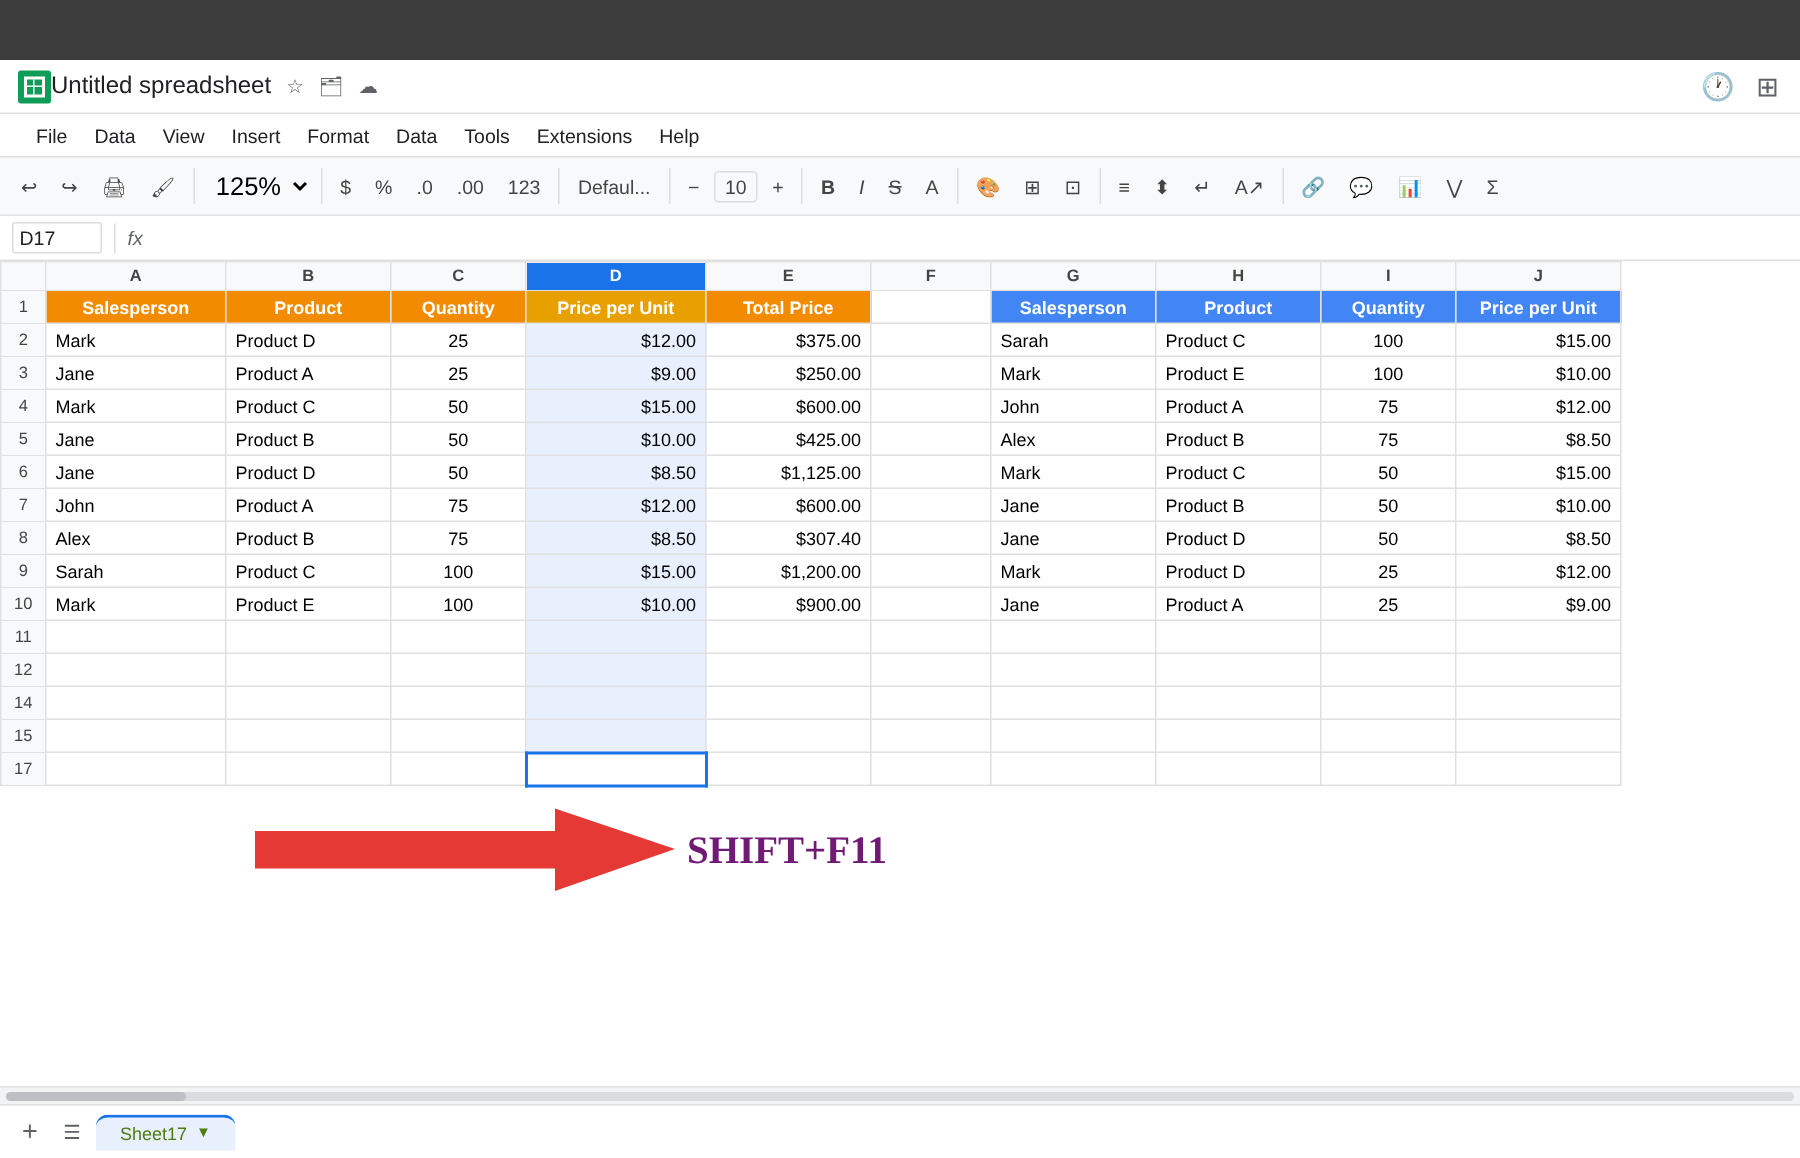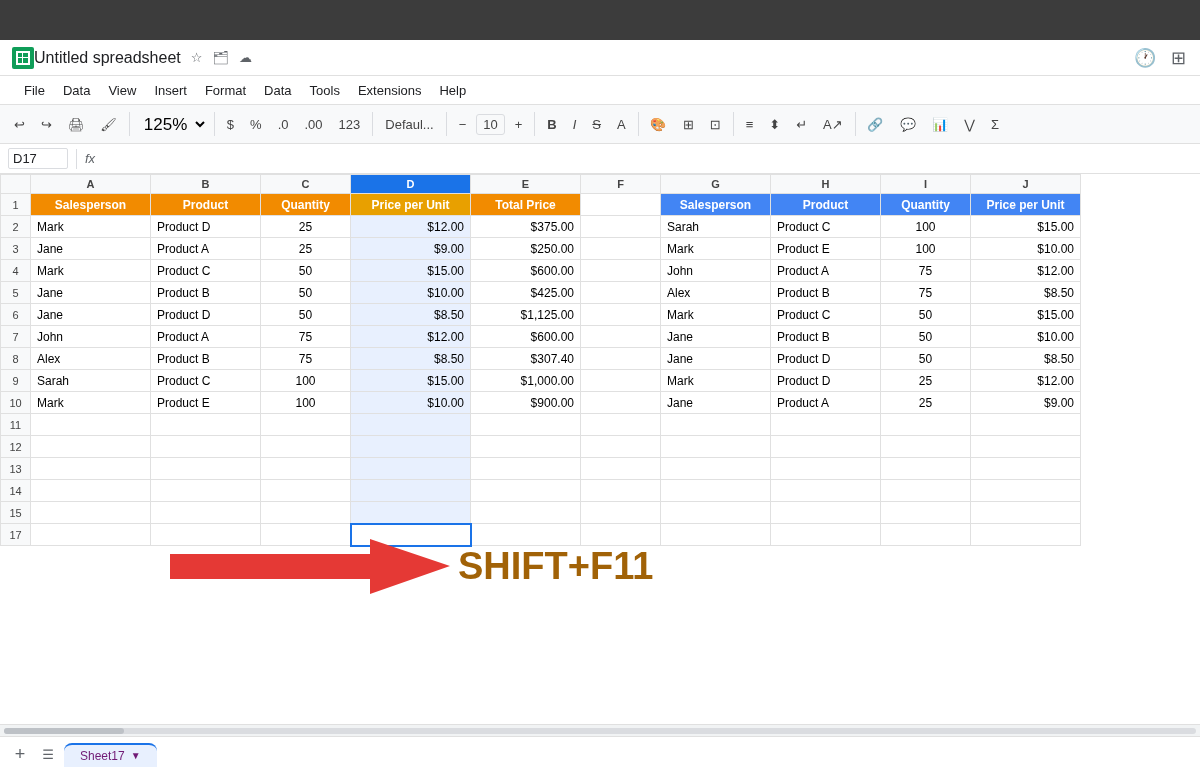--- a/index.html
+++ b/index.html
@@ -191,21 +191,21 @@
     }
     .tab-item { 
       padding: 4px 16px; 
       border-radius: 8px 8px 0 0;
       font-size: 12px;
       cursor: pointer;
       display: flex;
       align-items: center;
       gap: 6px;
       background: #e8f0fe;
-      color: #701a75;
+      color: #4d7c0f;
       border-top: 2px solid #1a73e8;
     }
     
     .corner-header {
       background: #f8f9fa;
       border: 1px solid #e0e0e0;
       min-width: 30px;
       position: sticky;
       top: 0;
       left: 0;
@@ -445,21 +445,21 @@
     <td class="cell">Product D</td>
     <td class="cell cell-num">50</td>
     <td class="cell cell-price">$8.50</td>
   </tr>
           <tr>
     <td class="row-header">9</td>
     <td class="cell">Sarah</td>
     <td class="cell">Product C</td>
     <td class="cell cell-num">100</td>
     <td class="cell cell-price" style="background:#e8f0fe;">$15.00</td>
-    <td class="cell cell-price">$1,000.00</td>
+    <td class="cell cell-price">$1,200.00</td>
     <td class="cell"></td>
     <td class="cell">Mark</td>
     <td class="cell">Product D</td>
     <td class="cell cell-num">25</td>
     <td class="cell cell-price">$12.00</td>
   </tr>
           <tr>
     <td class="row-header">10</td>
     <td class="cell">Mark</td>
     <td class="cell">Product E</td>
@@ -492,33 +492,20 @@
     <td class="cell"></td>
     <td class="cell" style="background:#e8f0fe;"></td>
     <td class="cell"></td>
     <td class="cell"></td>
     <td class="cell"></td>
     <td class="cell"></td>
     <td class="cell"></td>
     <td class="cell"></td>
   </tr>
           <tr>
-    <td class="row-header">13</td>
-    <td class="cell"></td>
-    <td class="cell"></td>
-    <td class="cell"></td>
-    <td class="cell" style="background:#e8f0fe;"></td>
-    <td class="cell"></td>
-    <td class="cell"></td>
-    <td class="cell"></td>
-    <td class="cell"></td>
-    <td class="cell"></td>
-    <td class="cell"></td>
-  </tr>
-          <tr>
     <td class="row-header">14</td>
     <td class="cell"></td>
     <td class="cell"></td>
     <td class="cell"></td>
     <td class="cell" style="background:#e8f0fe;"></td>
     <td class="cell"></td>
     <td class="cell"></td>
     <td class="cell"></td>
     <td class="cell"></td>
     <td class="cell"></td>
@@ -551,21 +538,21 @@
     <td class="cell"></td>
   </tr>
         </tbody>
     </table>
 
     <div style="position:absolute; top:360px; left:170px; display:flex; align-items:center; pointer-events:none; z-index:10;">
 
       <svg width="280" height="65" viewBox="0 0 280 65">
         <polygon points="0,20 200,20 200,5 280,32 200,60 200,45 0,45" fill="#e53935"></polygon>
       </svg>
-      <span style="font-size:38px; font-weight:900; color:#a16207; font-family:Liberation Sans, sans-serif; margin-left:8px;">SHIFT+F11</span>
+      <span style="font-size:26px; font-weight:900; color:#701a75; font-family:Liberation Serif, serif; margin-left:8px;">SHIFT+F11</span>
     </div>
   </div>
 
   <div class="scrollbar-area">
     <div class="scrollbar-track">
       <div class="scrollbar-thumb"></div>
     </div>
   </div>
 
   <div class="tab-bar">

